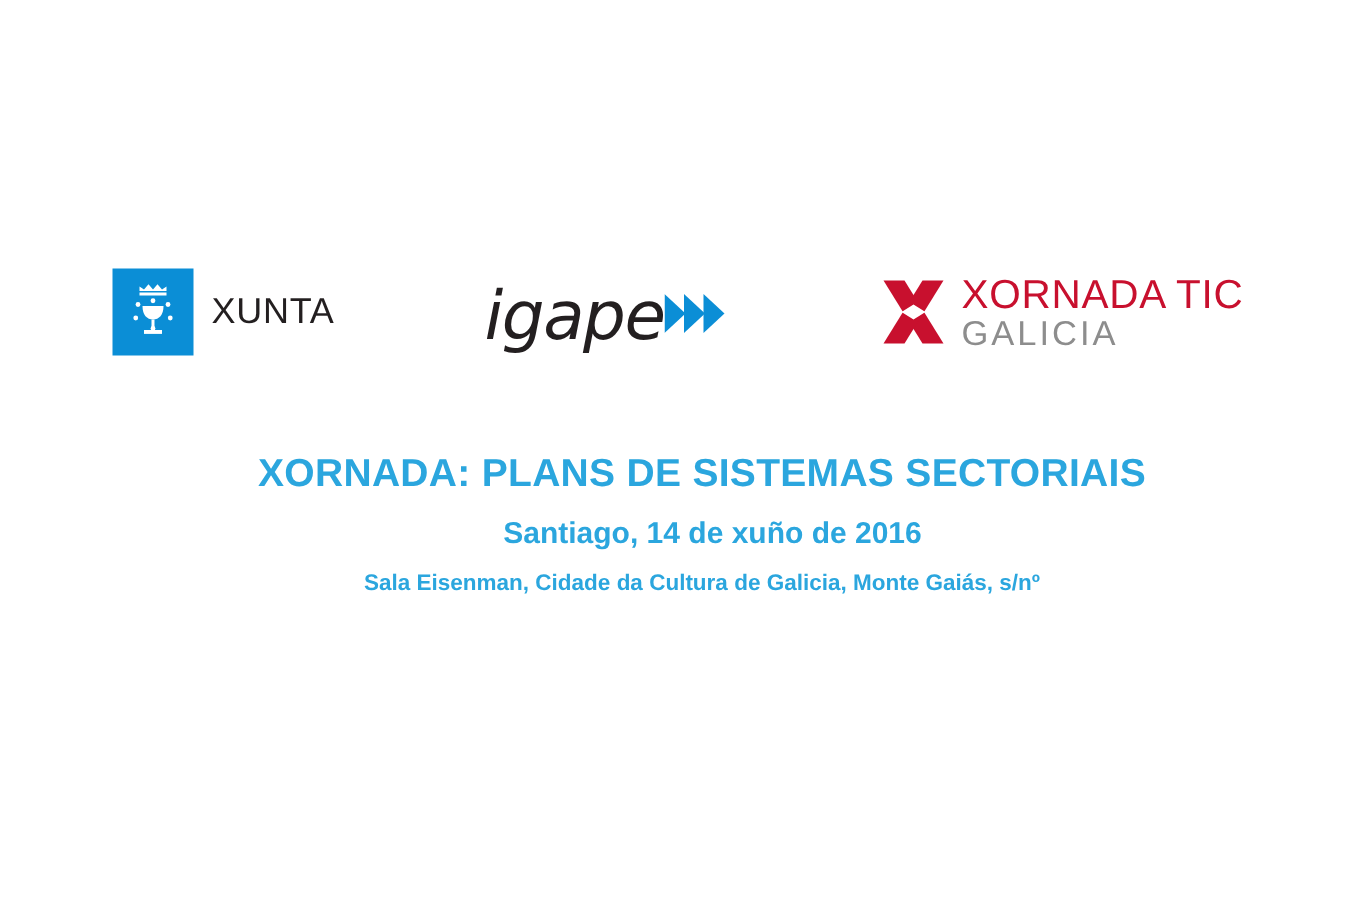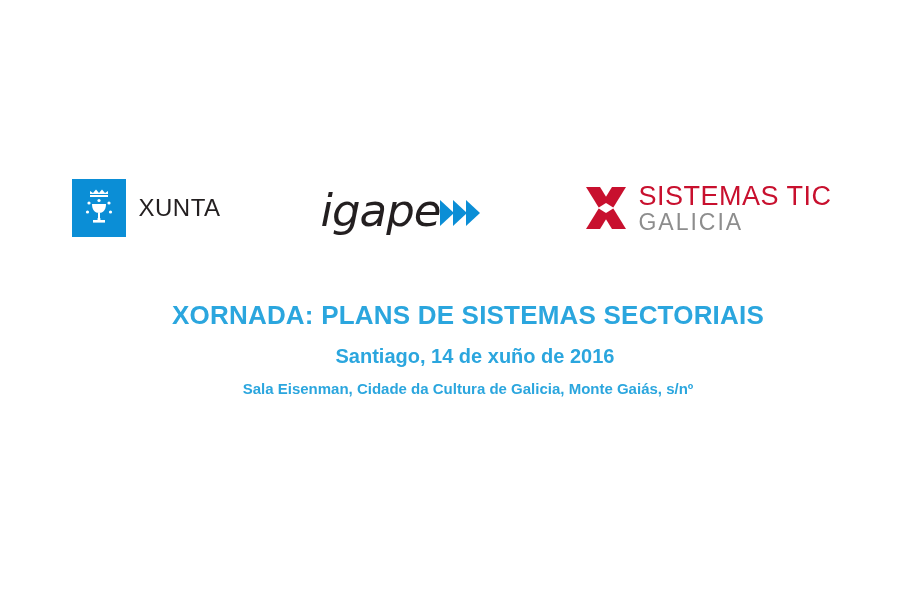--- a/index.html
+++ b/index.html
@@ -62,21 +62,21 @@
     font-weight: 400;
   }
   .xunta-text .l2 {
     font-size: 24px;
     font-weight: 400;
   }
 
   
   .igape {
     display: flex;
-    align-items: center;
+    align-items: flex-start;
     gap: 2px;
     position: relative;
     top: 2px;
   }
   .igape-word {
     font-family: "DejaVu Sans", sans-serif;
     font-size: 45px;
     font-style: italic;
     font-weight: 400;
     color: #231f20;
@@ -192,21 +192,21 @@
 
     <div class="cluster">
       <div class="cluster-mark">
         <svg width="44" height="46" viewBox="0 0 44 46" aria-hidden="true">
           <path d="M2 2 L16 2 L42 44 L28 44 Z" fill="#c8102e"></path>
           <path d="M42 2 L28 2 L2 44 L16 44 Z" fill="#c8102e"></path>
           <path d="M22 18 L30 23 L22 28 L14 23 Z" fill="#ffffff"></path>
         </svg>
       </div>
       <div class="cluster-text">
-        <div class="line1">SISTEMAS TIC</div>
+        <div class="line1">XORNADA TIC</div>
         <div class="line2">GALICIA</div>
       </div>
     </div>
 
   </div>
 
   <div class="titles">
     <div class="title-main">XORNADA: PLANS DE SISTEMAS SECTORIAIS</div>
     <div class="title-sub">Santiago, 14 de xuño de 2016</div>
     <div class="title-venue">Sala Eisenman, Cidade da Cultura de Galicia, Monte Gaiás, s/nº</div>

